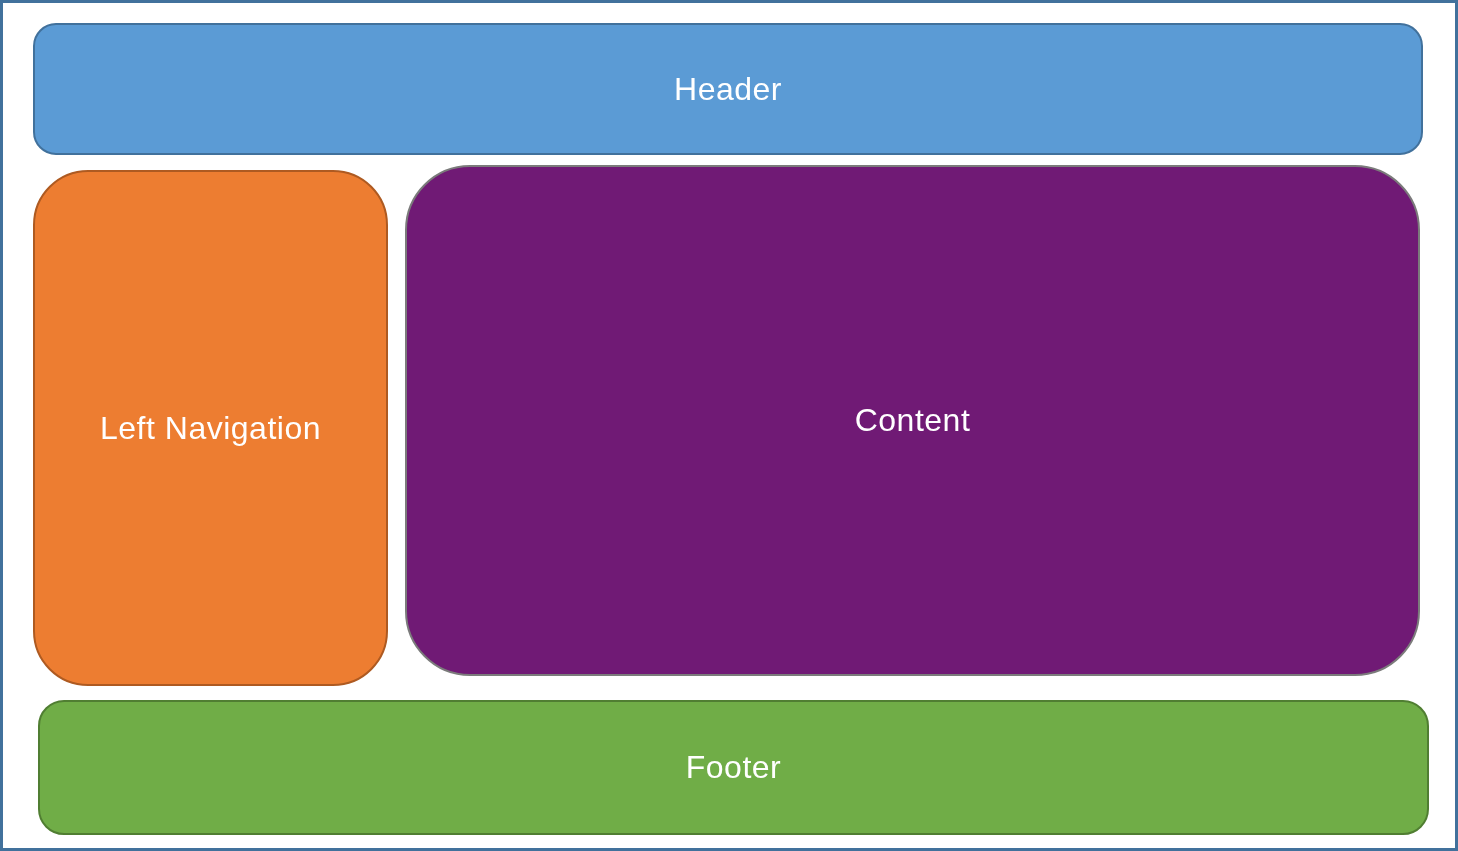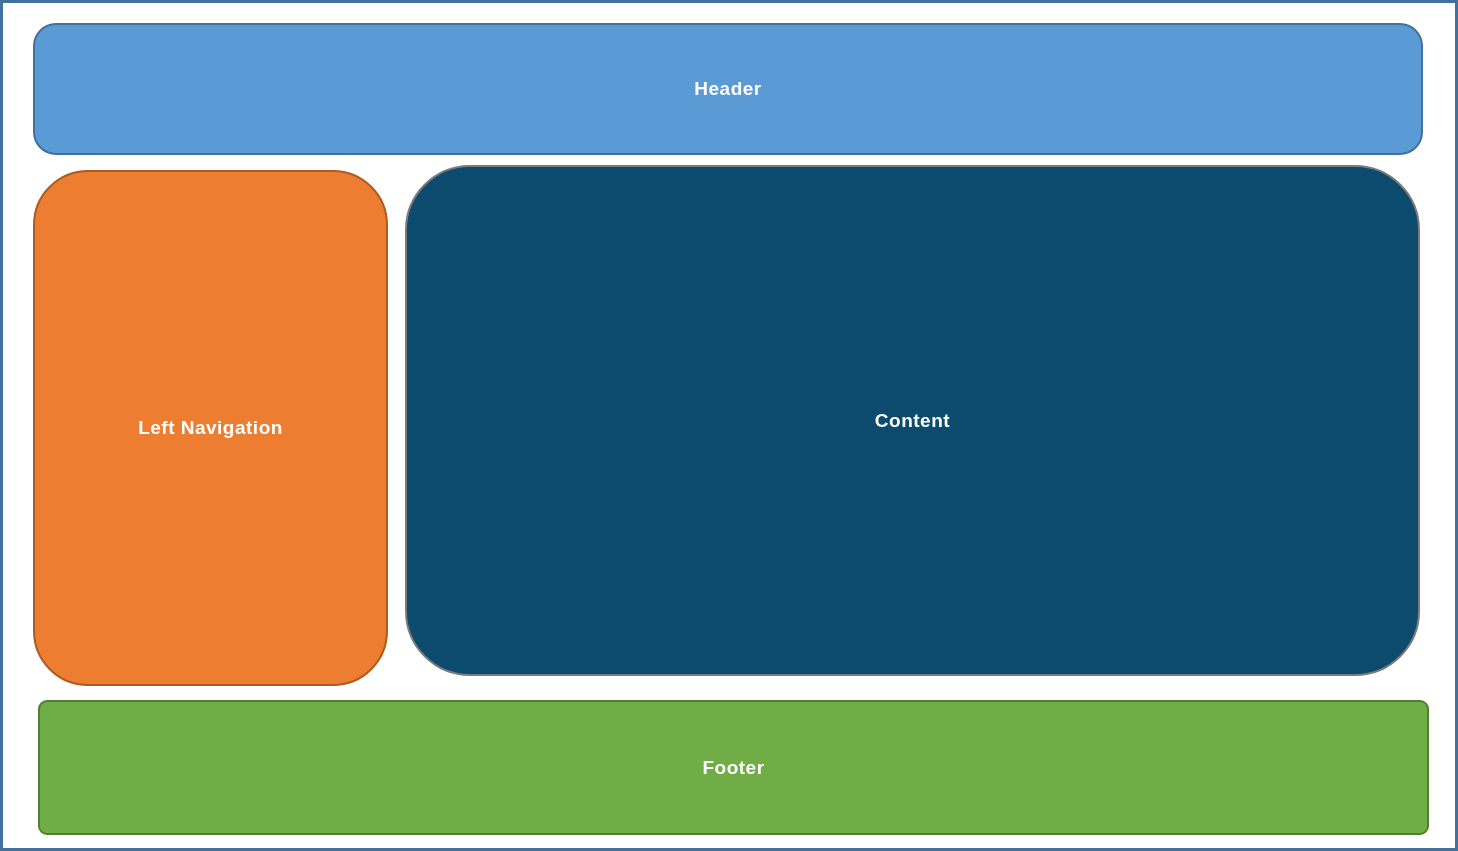--- a/index.html
+++ b/index.html
@@ -19,22 +19,22 @@
   }
   .region {
     position: absolute;
     box-sizing: border-box;
     border: 2px solid transparent;
     display: flex;
     align-items: center;
     justify-content: center;
   }
   .region .label {
-    font-size: 19px;
-    font-weight: 700;
+    font-size: 32px;
+    font-weight: 400;
     letter-spacing: 0.5px;
     color: #ffffff;
     user-select: none;
   }
   .region-header {
     left: 30px;
     top: 20px;
     width: 1390px;
     height: 132px;
     border-radius: 23px;
@@ -52,37 +52,37 @@
     top: 162px;
     width: 1015px;
     height: 511px;
     border-radius: 65px;
   }
   .region-footer {
     left: 35px;
     top: 697px;
     width: 1391px;
     height: 135px;
-    border-radius: 9px;
+    border-radius: 26px;
   }
 </style>
 </head>
 <body>
 
 <div class="page" style="border-color: rgb(65, 113, 156); background-color: rgb(255, 255, 255);">
 
   <div class="region region-header" style="background-color: rgb(91, 155, 213); border-color: rgb(65, 113, 156);">
     <span class="label" style="color: rgb(255, 255, 255);">Header</span>
   </div>
 
   <div class="region region-left-nav" style="background-color: rgb(237, 125, 49); border-color: rgb(174, 90, 33);">
     <span class="label" style="color: rgb(255, 255, 255);">Left Navigation</span>
   </div>
 
-  <div class="region region-content" style="background-color: #0c4a6e; border-color: rgb(123, 123, 123); text-align: center;">
+  <div class="region region-content" style="background-color: #701a75; border-color: rgb(123, 123, 123); text-align: center;">
     <span class="label" style="color: rgb(255, 255, 255);">Content</span>
   </div>
 
   <div class="region region-footer" style="background-color: rgb(112, 173, 71); border-color: rgb(80, 126, 50);">
     <span class="label" style="color: rgb(255, 255, 255);">Footer</span>
   </div>
 
 </div>
 
 </body></html>

